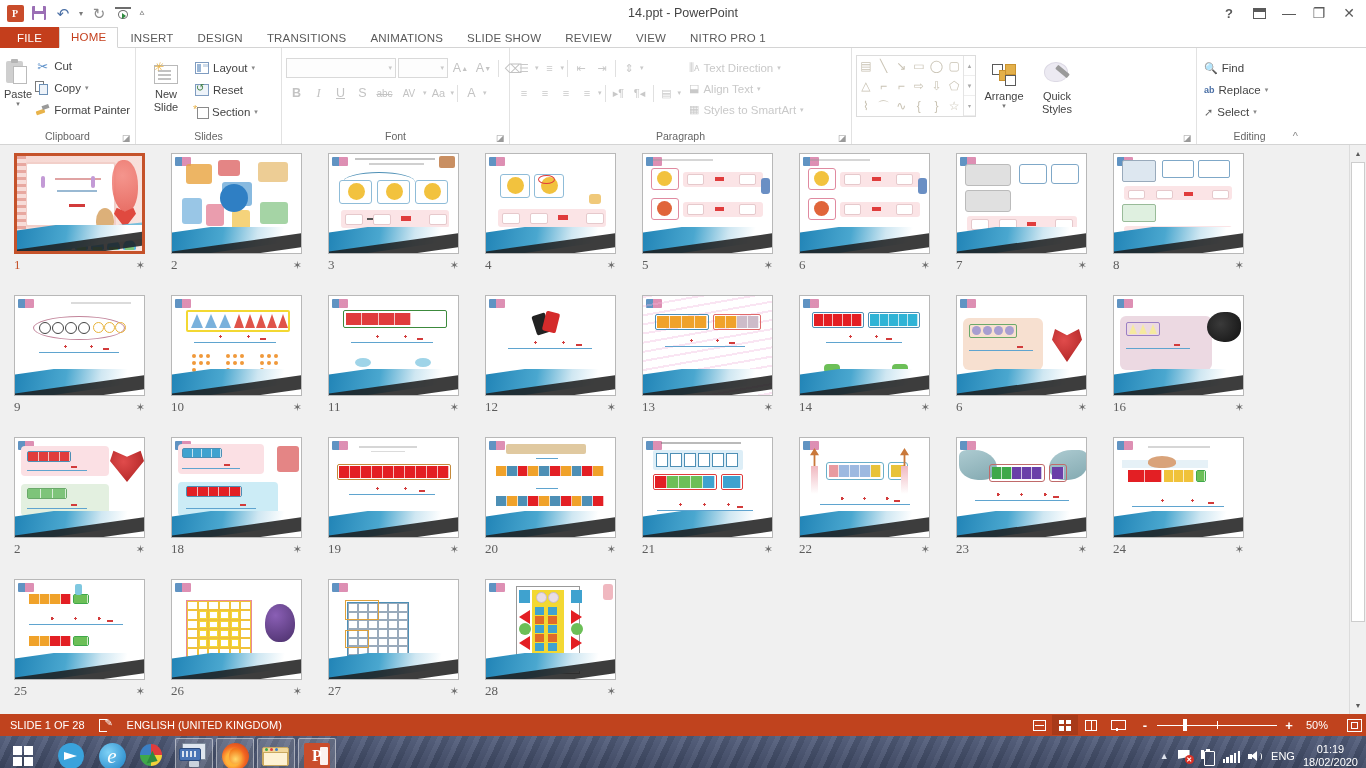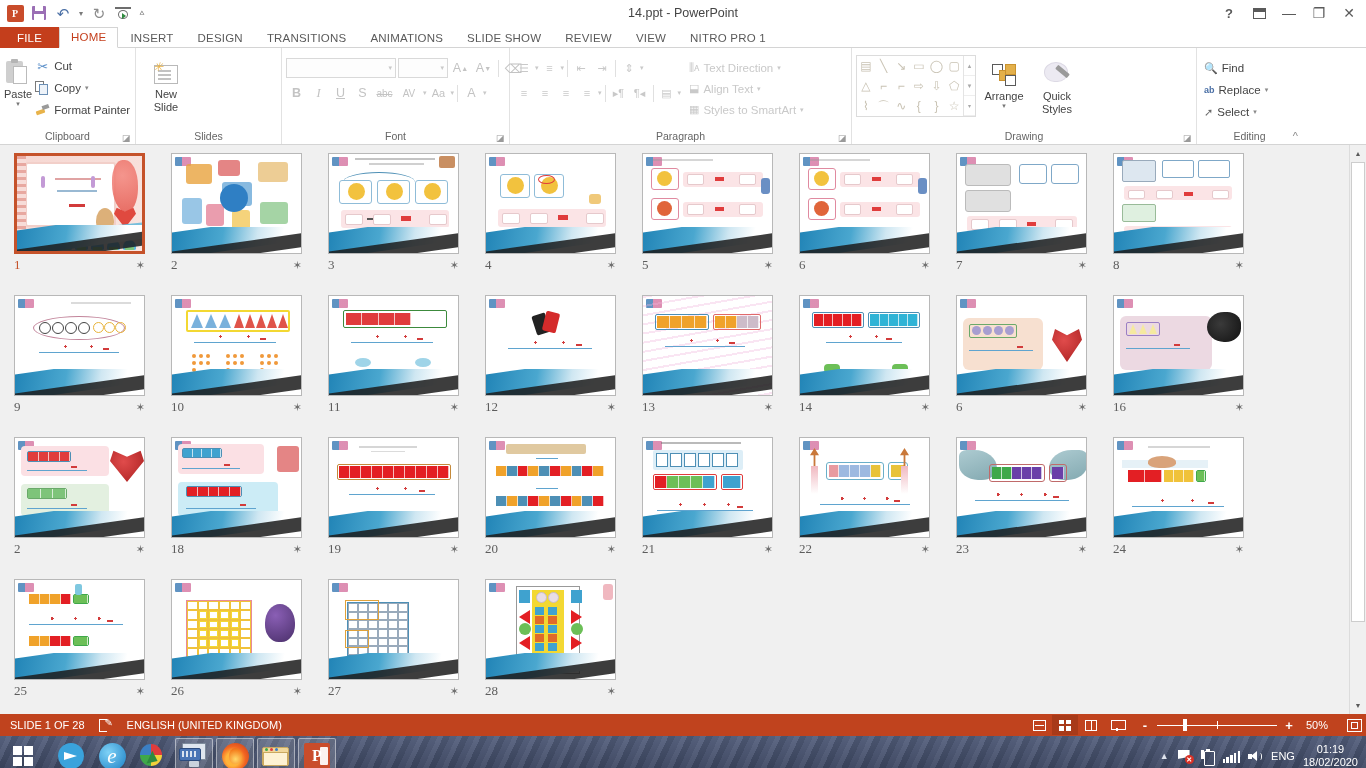--- a/index.html
+++ b/index.html
@@ -438,20 +438,36 @@
         <span class="ico-newslide">
           <i class="sl"></i>
             <i class="ln" style="top:7px"></i>
             <i class="ln" style="top:11px"></i>
             <i class="ln" style="top:15px"></i>
           <i class="star">✳</i>
         </span>
         <span class="cap">New</span>
         <span class="cap">Slide</span>
       </div>
+      <div style="display:flex;flex-direction:column;padding-top:6px">
+        <div class="small-btn">
+          <span class="ico-layout"></span>
+          <span>Layout</span>
+          <span class="caret dk">▾</span>
+        </div>
+        <div class="small-btn">
+          <span class="ico-reset"></span>
+          <span>Reset</span>
+        </div>
+        <div class="small-btn">
+          <span class="ico-section"></span>
+          <span>Section</span>
+          <span class="caret dk">▾</span>
+        </div>
+      </div>
     </div>
     <div class="group-title">Slides</div>
   </div>
 
   <div class="group" style="width:228px">
     <div class="group-body" style="flex-direction:column;padding-top:6px">
       <div class="fontrow1">
         <div class="combo" style="width:110px">
           <span class="cv"></span>
           <span class="caret">▾</span>
@@ -588,21 +604,20 @@
       </div>
       <div class="big-btn" style="width:50px;padding-top:6px">
         <span class="ico-quick">
             <i class="blob"></i>
             <i class="brsh"></i>
           </span>
         <span class="cap">Quick</span>
         <span class="cap">Styles</span>
       </div>
     </div>
-    <div class="group-title">Drawing</div>
     <div class="dlg-launch">◪</div>
   </div>
 
   <div class="group" style="width:105px;border-right:none">
     <div class="group-body" style="padding-top:6px">
       <div style="display:flex;flex-direction:column">
         <div class="small-btn">
           <span class="ico-find">🔍</span>
           <span>Find</span>
         </div>

